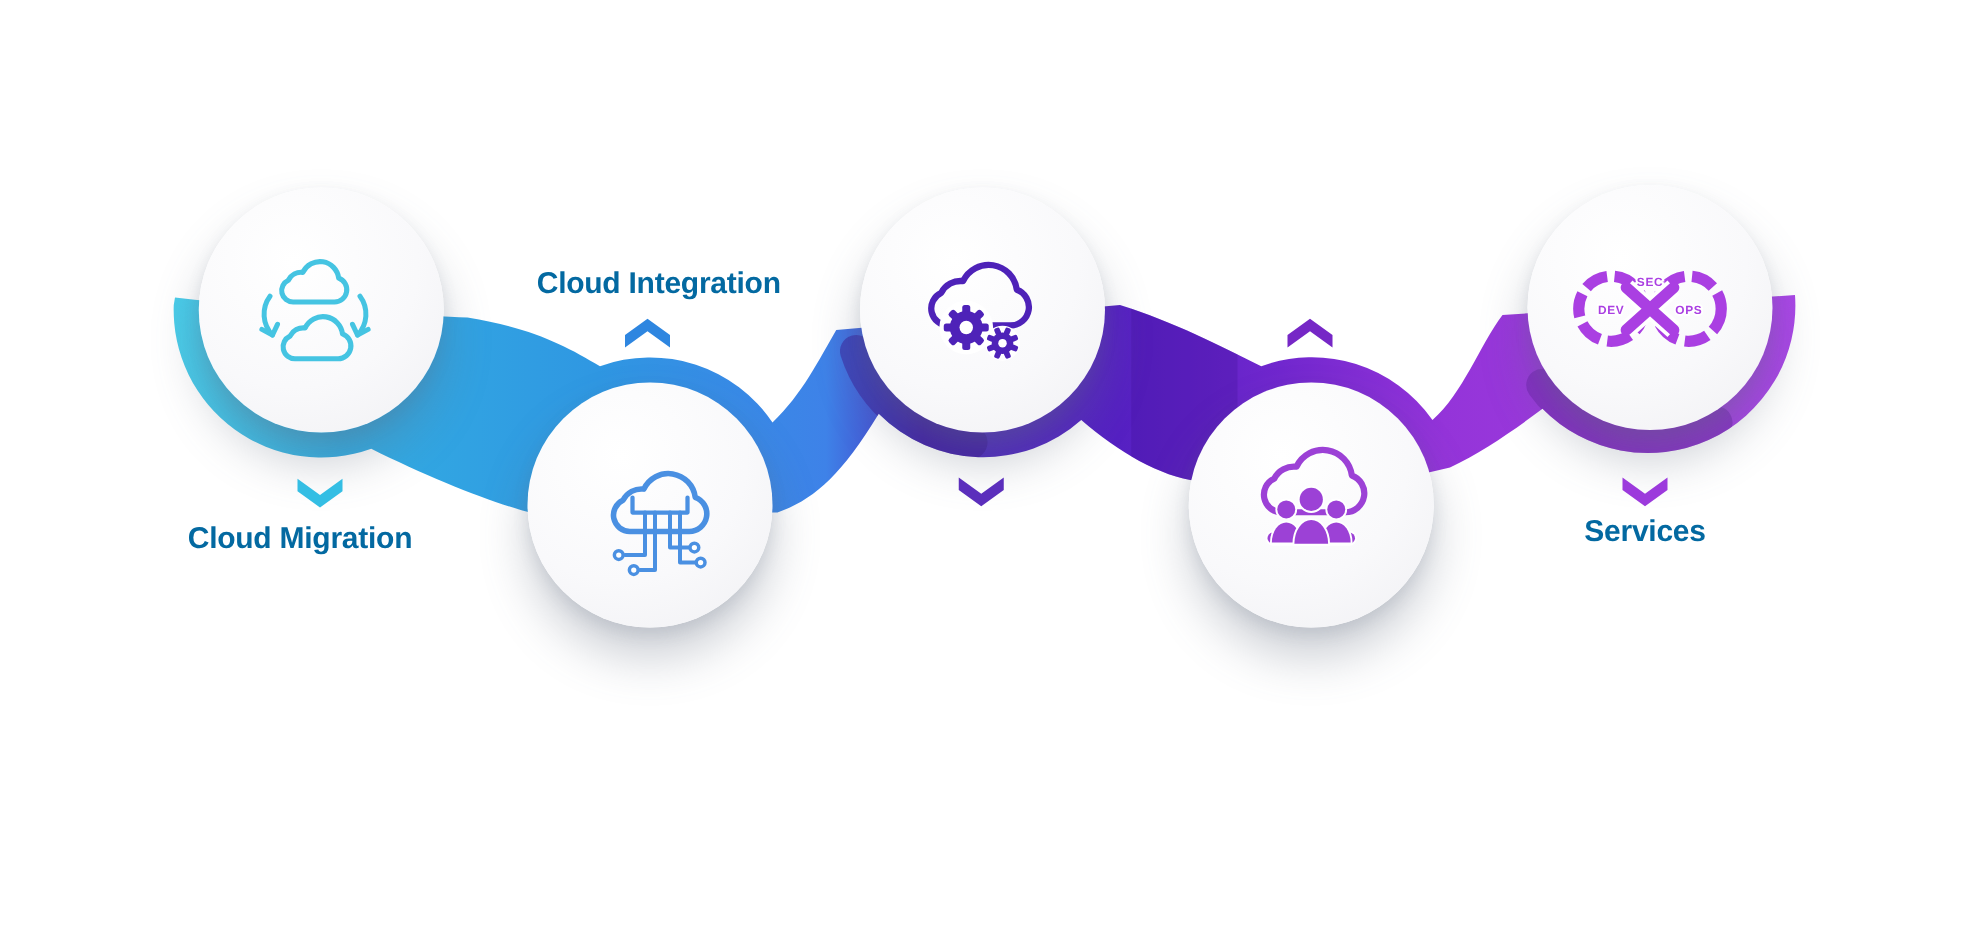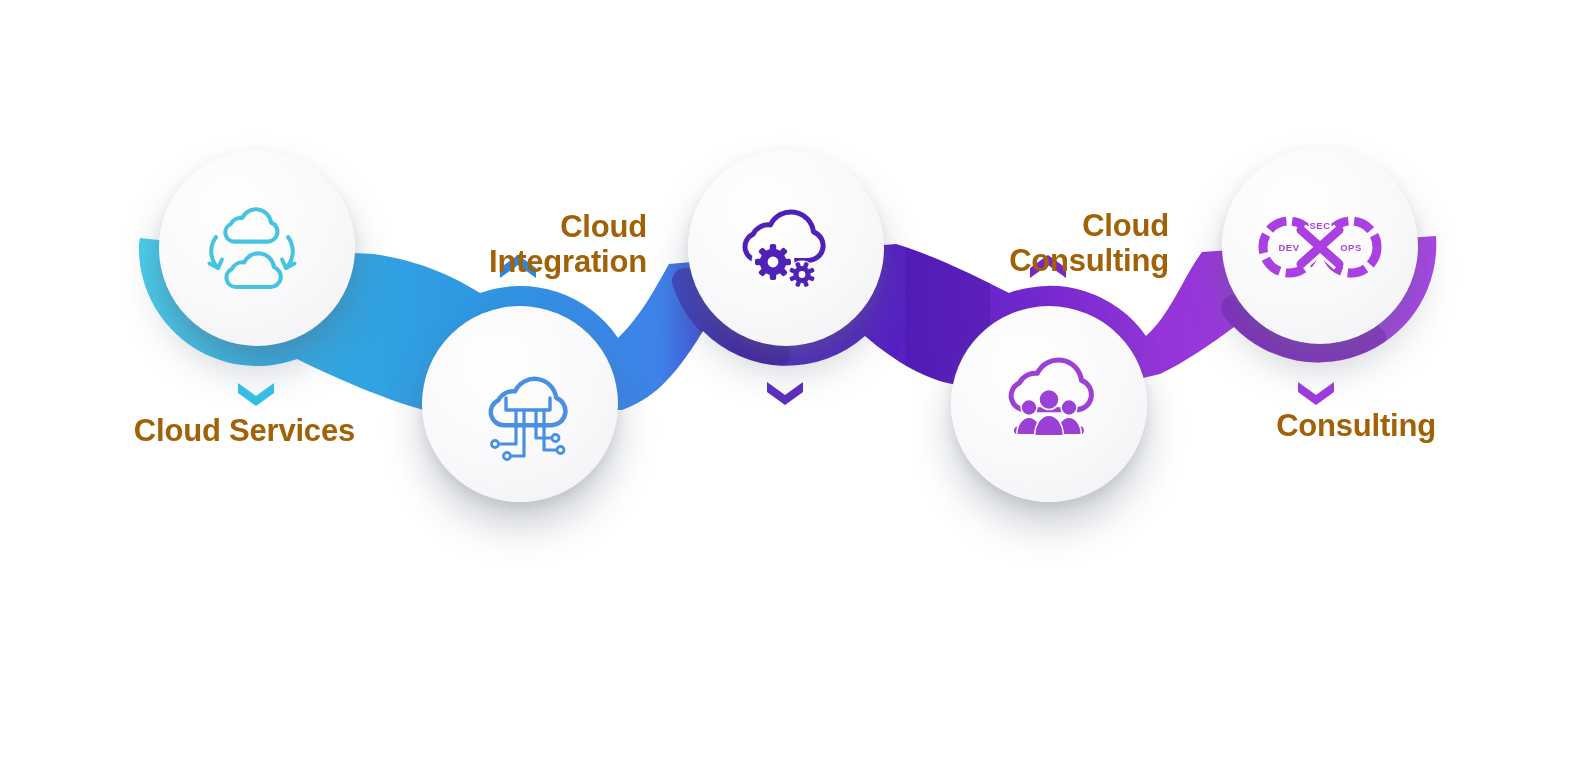--- a/index.html
+++ b/index.html
@@ -16,22 +16,22 @@
     z-index:2;
   }
   .c1{left:159px;top:150px;}
   .c2{left:422px;top:306px;}
   .c3{left:688px;top:150px;}
   .c4{left:951px;top:306px;}
   .c5{left:1222px;top:148px;}
   .ribbon-layer{z-index:1;}
   .icons-layer{z-index:3;}
   .label{
-    position:absolute;z-index:4;text-align:right;
-    font-size:31px;font-weight:700;color:#a16207;line-height:35px;letter-spacing:-0.2px;
+    position:absolute;z-index:4;text-align:center;
+    font-size:24px;font-weight:700;color:#0369a1;line-height:35px;letter-spacing:-0.2px;
   }
   .lbl-migration{left:125px;top:413px;width:230px;}
   .lbl-integration{left:407px;top:209px;width:240px;}
   .lbl-managed{left:658px;top:408px;width:240px;}
   .lbl-consulting{left:929px;top:208px;width:240px;}
   .lbl-devsecops{left:1196px;top:408px;width:240px;}
   .devsecops-word{font-size:9.5px;font-weight:bold;fill:#AA3FE2;stroke:#ffffff;stroke-width:3px;paint-order:stroke;letter-spacing:0.5px;}
 </style>
 </head>
 <body>
@@ -150,18 +150,17 @@
       <text class="devsecops-word" x="1351" y="251" text-anchor="middle">OPS</text>
     </g>
 
     <polygon fill="#34BEE4" points="238,383 256,396 274,383 274,393 256,406 238,393"></polygon>
     <polygon fill="#2E86E0" points="500,278 518,265 536,278 536,268 518,255 500,268"></polygon>
     <polygon fill="#5B2EBC" points="767,382 785,395 803,382 803,392 785,405 767,392"></polygon>
     <polygon fill="#7627C6" points="1030,278 1048,265 1066,278 1066,268 1048,255 1030,268"></polygon>
     <polygon fill="#9C3ADC" points="1298,382 1316,395 1334,382 1334,392 1316,405 1298,392"></polygon>
   </svg>
 
-  <div class="label lbl-migration">Cloud Services</div>
+  <div class="label lbl-migration">Cloud Migration</div>
   <div class="label lbl-integration">Cloud Integration</div>
-  <div class="label lbl-consulting">Cloud Consulting</div>
-  <div class="label lbl-devsecops">Consulting</div>
+  <div class="label lbl-devsecops">Services</div>
 
 </div>
 
 </body></html>

